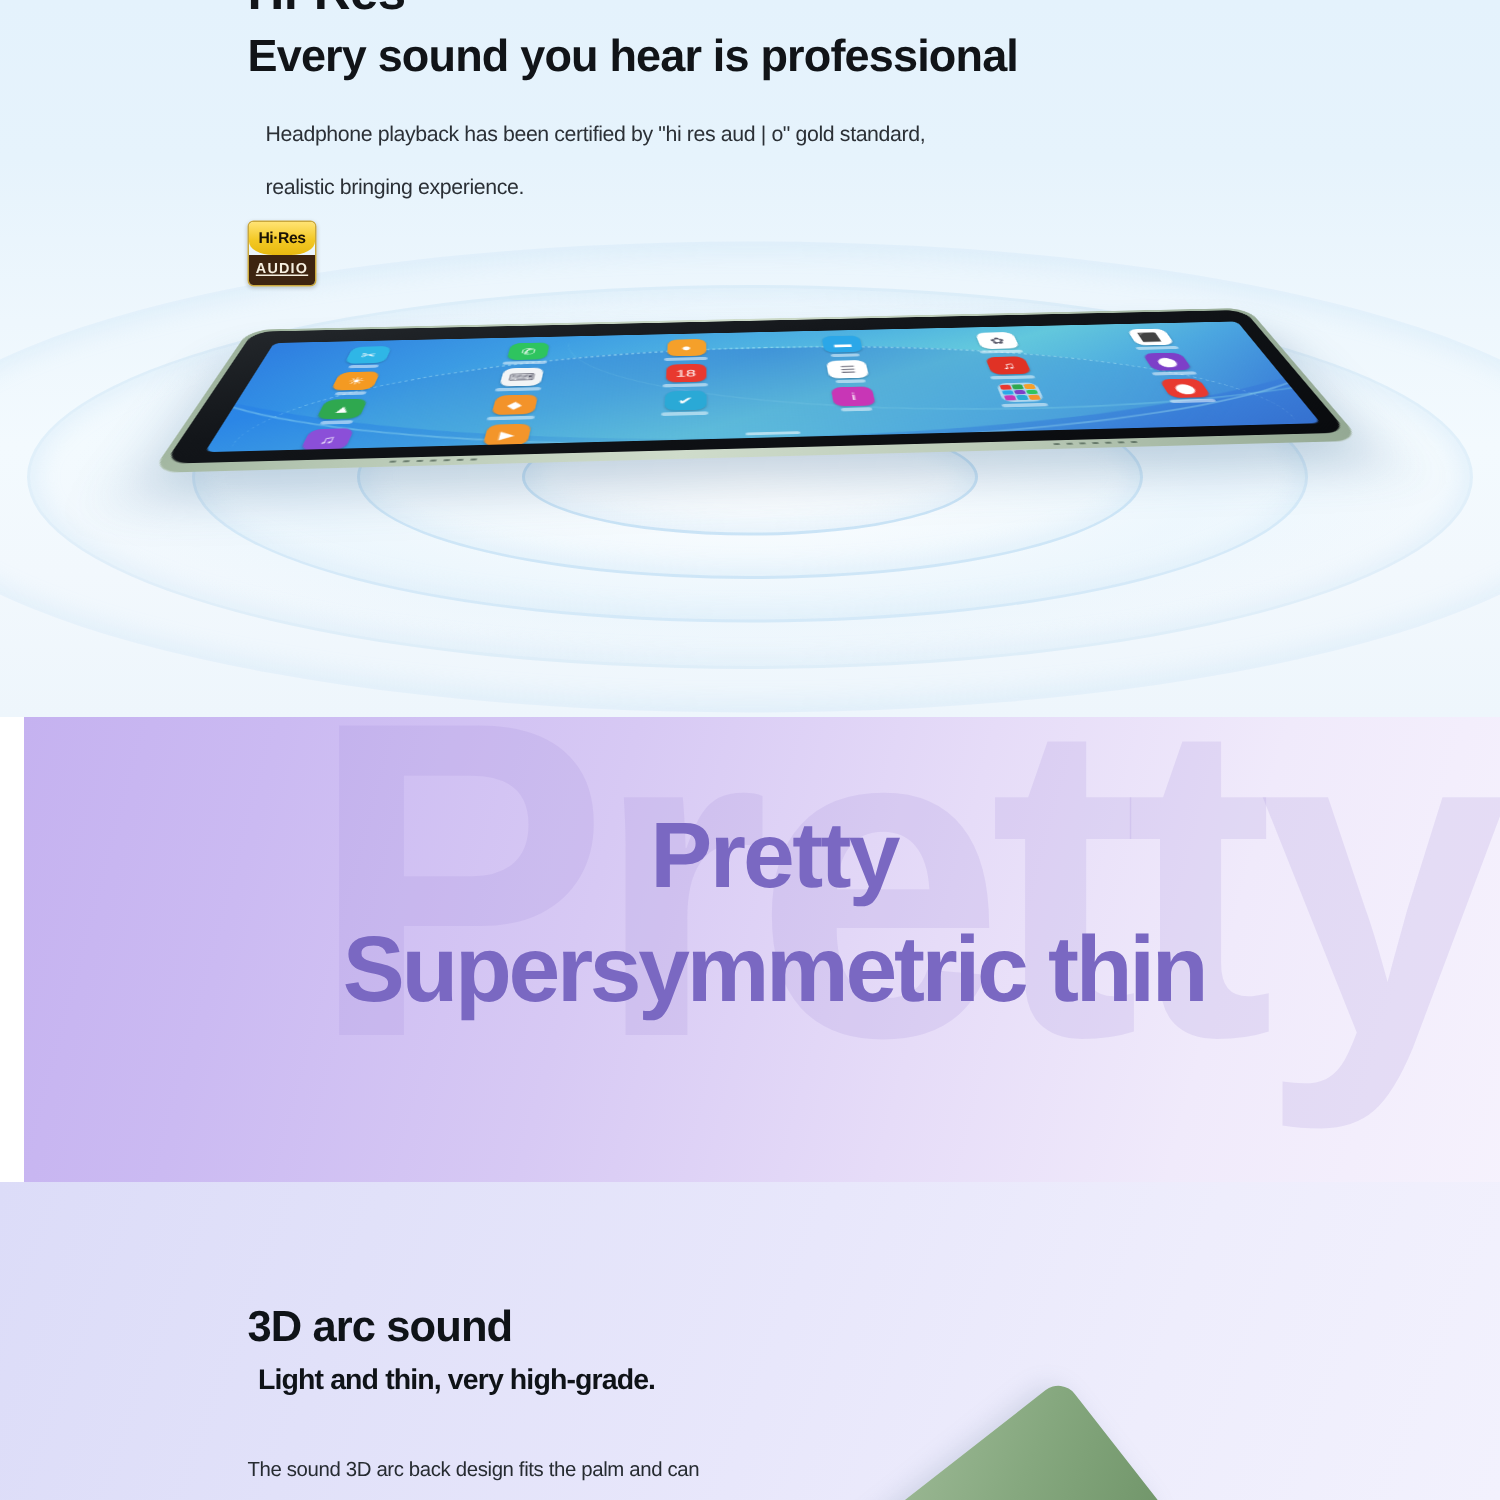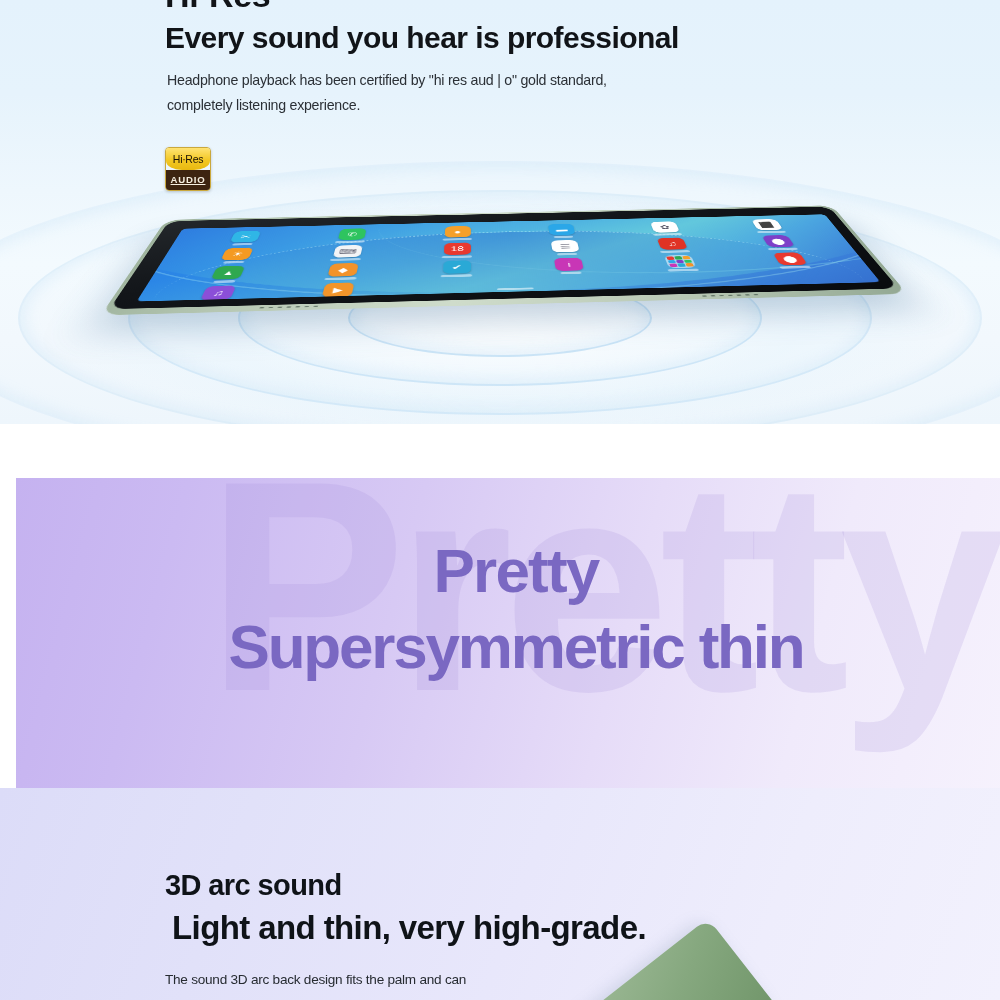--- a/index.html
+++ b/index.html
@@ -16,21 +16,21 @@
     position: relative;
     width: 1000px;
     height: 1000px;
     overflow: hidden;
   }
 
   
   .sec-audio {
     position: absolute;
     left: 0; top: 0;
-    width: 1000px; height: 424px;
+    width: 1000px; height: 478px;
     background: linear-gradient(180deg,
                 #e4f2fc 0%,
                 #e6f3fc 22%,
                 #eef7fd 45%,
                 #f3fafe 62%,
                 #f2f8fd 80%,
                 #eef6fc 100%);
     overflow: hidden;
   }
 
@@ -97,21 +97,21 @@
   .audio-body {
     position: absolute;
     left: 165px;
     top: 67px;
     width: 630px;
     font-size: 14.2px;
     line-height: 1.65;
     color: #2b3036;
     letter-spacing: -0.25px;
   }
-  .audio-body p { margin: 2px; }
+  .audio-body p { margin: 12px; }
 
   
   .hires-badge {
     position: absolute;
     left: 165px;
     top: 147px;
     width: 44px;
     height: 42px;
     border-radius: 4px;
     overflow: hidden;
@@ -122,21 +122,21 @@
   .hires-top {
     height: 22px;
     background: linear-gradient(180deg, #ffe373 0%, #f3c824 55%, #e8b910 100%);
     display: flex;
     align-items: center;
     justify-content: center;
     border-radius: 0 0 16px 16px / 0 0 9px 9px;
   }
   .hires-top span {
     font-size: 10.5px;
-    font-weight: 400;
+    font-weight: 700;
     color: #1a1206;
     letter-spacing: -0.3px;
     line-height: 1;
   }
   .hires-bot {
     height: 20px;
     background: #3d2410;
     display: flex;
     align-items: center;
     justify-content: center;
@@ -367,21 +367,21 @@
     font-size: 29px;
     font-weight: 700;
     color: #0f1318;
     letter-spacing: -0.6px;
     line-height: 1;
   }
   .arc-h2 {
     position: absolute;
     left: 172px;
     top: 123px;
-    font-size: 33px;
+    font-size: 19px;
     font-weight: 700;
     color: #0f1318;
     letter-spacing: -0.6px;
     line-height: 1;
     white-space: nowrap;
   }
   .arc-body {
     position: absolute;
     left: 165px;
     top: 181px;
@@ -423,21 +423,21 @@
       <span class="ring r1"></span>
     </div>
 
     <div class="audio-head">
       <div class="kicker">Hi-Res</div>
       <h2 class="h-main">Every sound you hear is professional</h2>
     </div>
 
     <div class="audio-body">
       <p>Headphone playback has been certified by "hi res aud | o" gold standard,</p>
-      <p>completely listening experience.</p>
+      <p>realistic bringing experience.</p>
     </div>
 
     <div class="hires-badge">
       <div class="hires-top">
         <span>Hi·Res</span>
       </div>
       <div class="hires-bot">
         <span>AUDIO</span>
       </div>
     </div>

